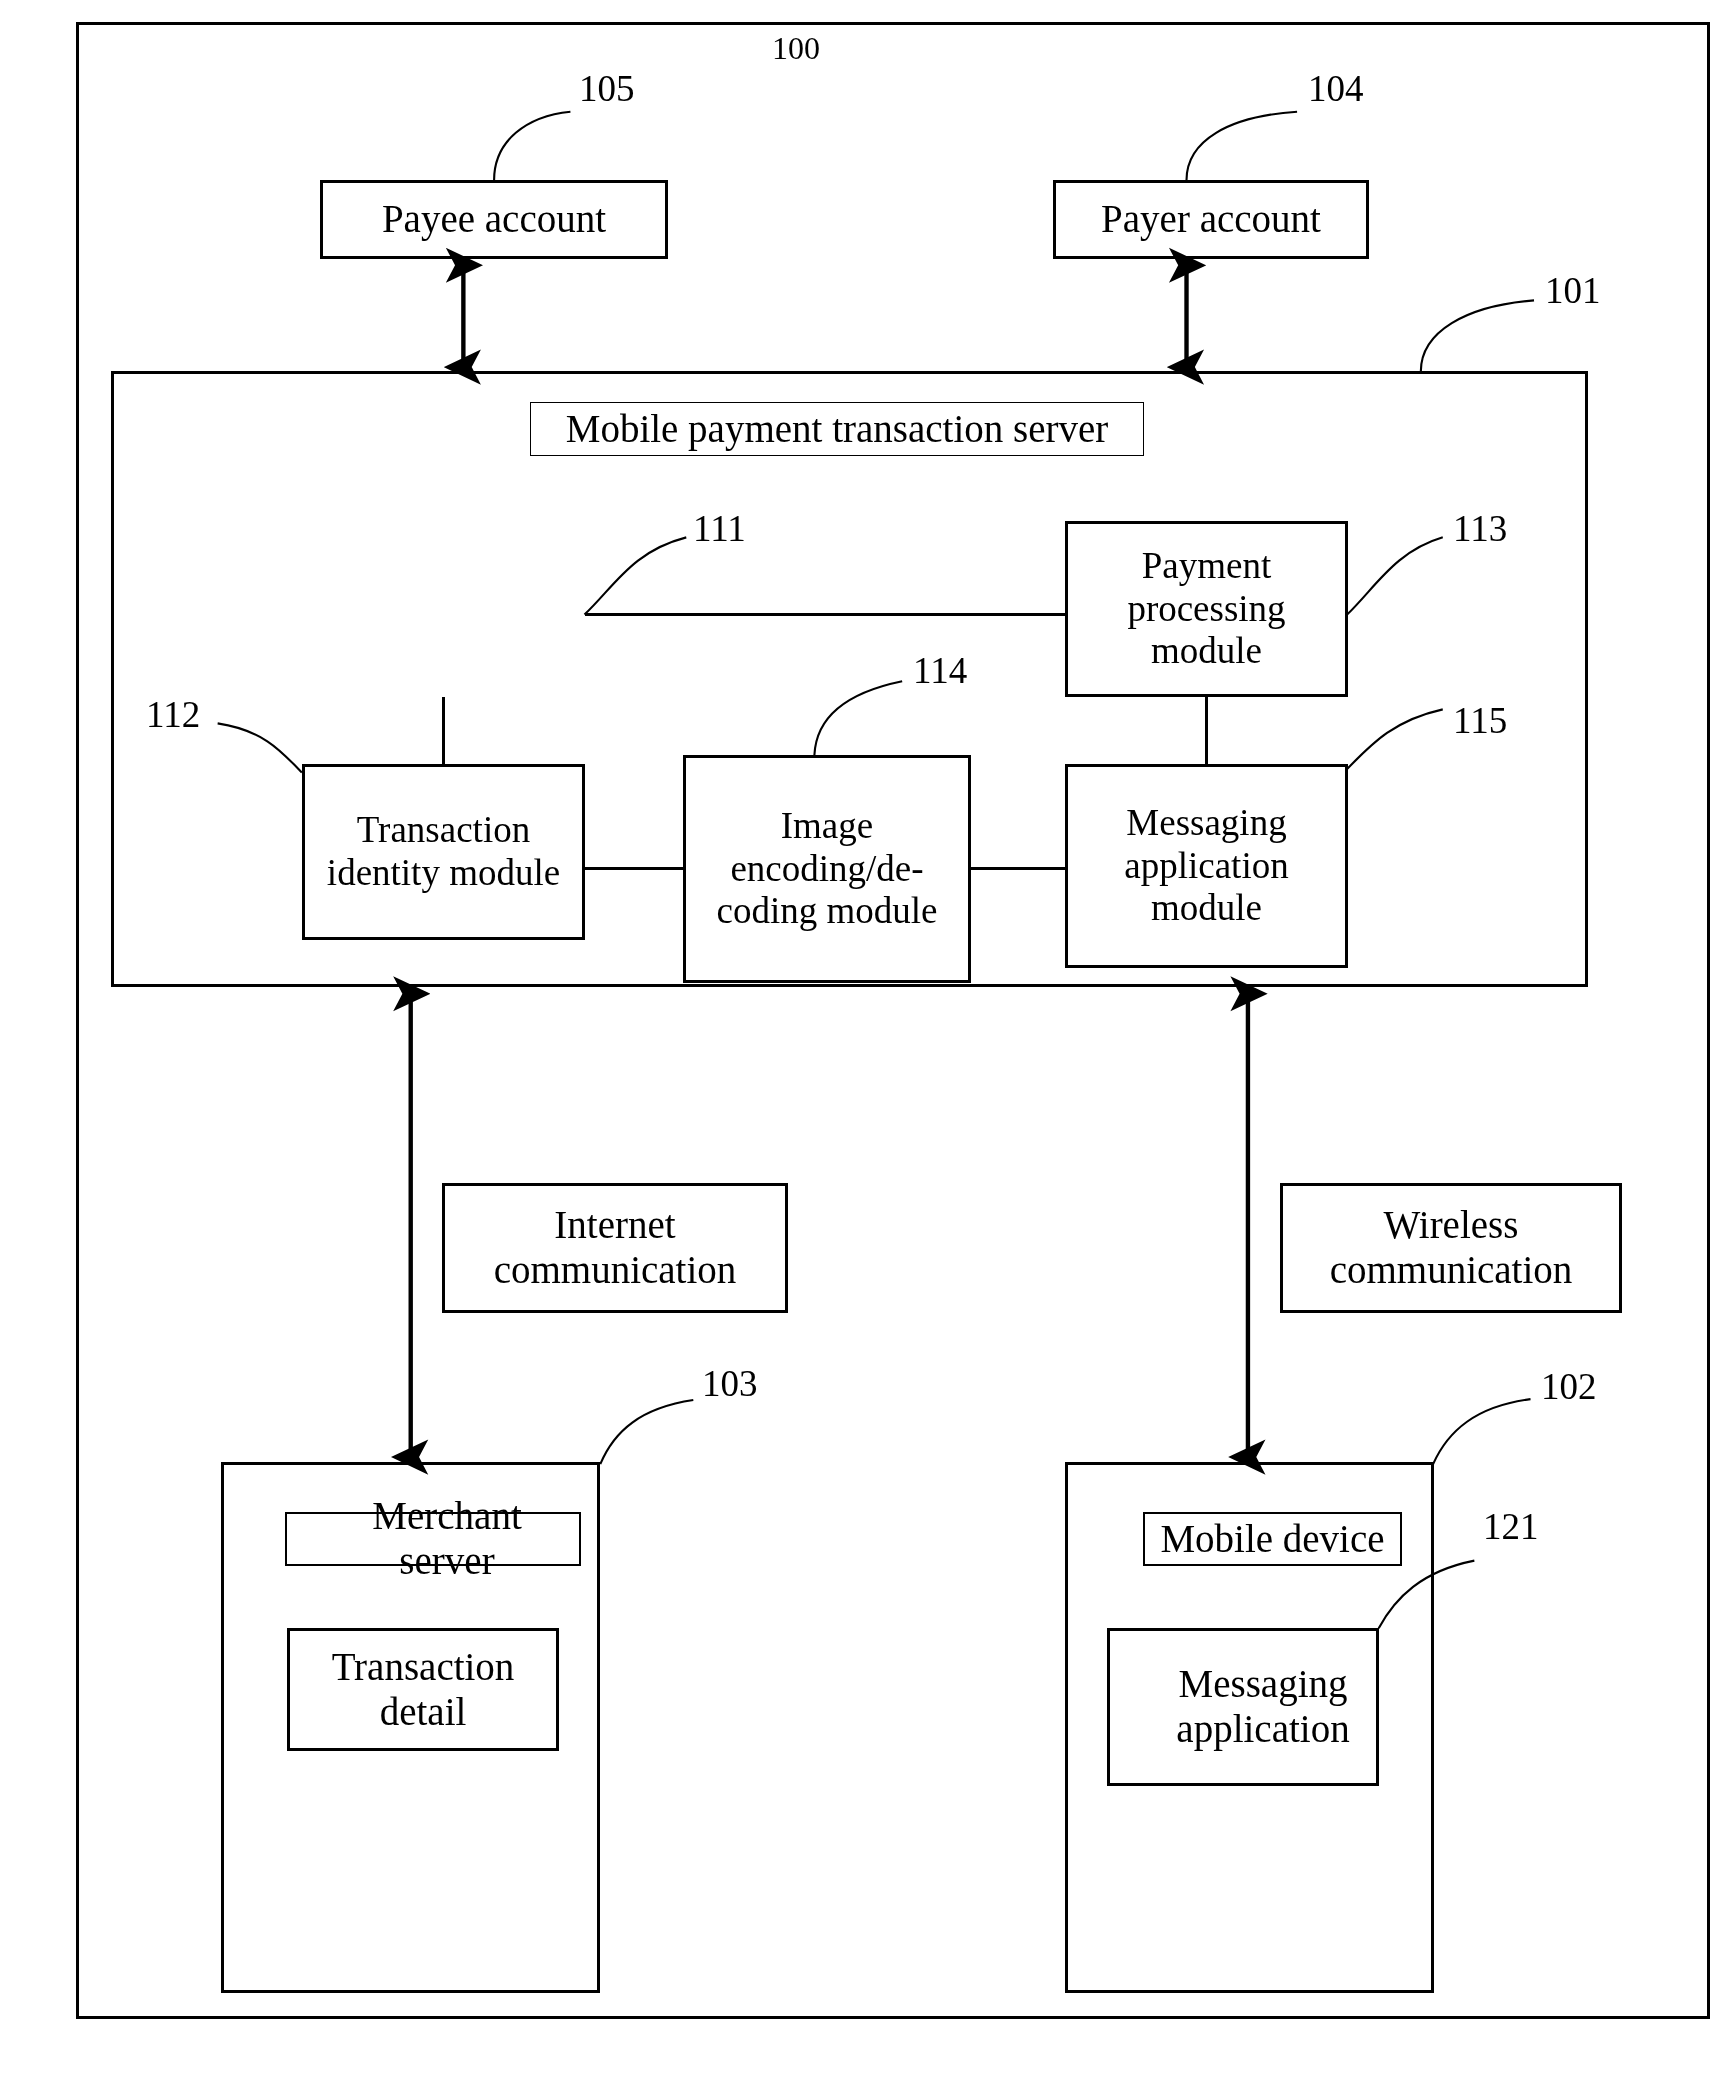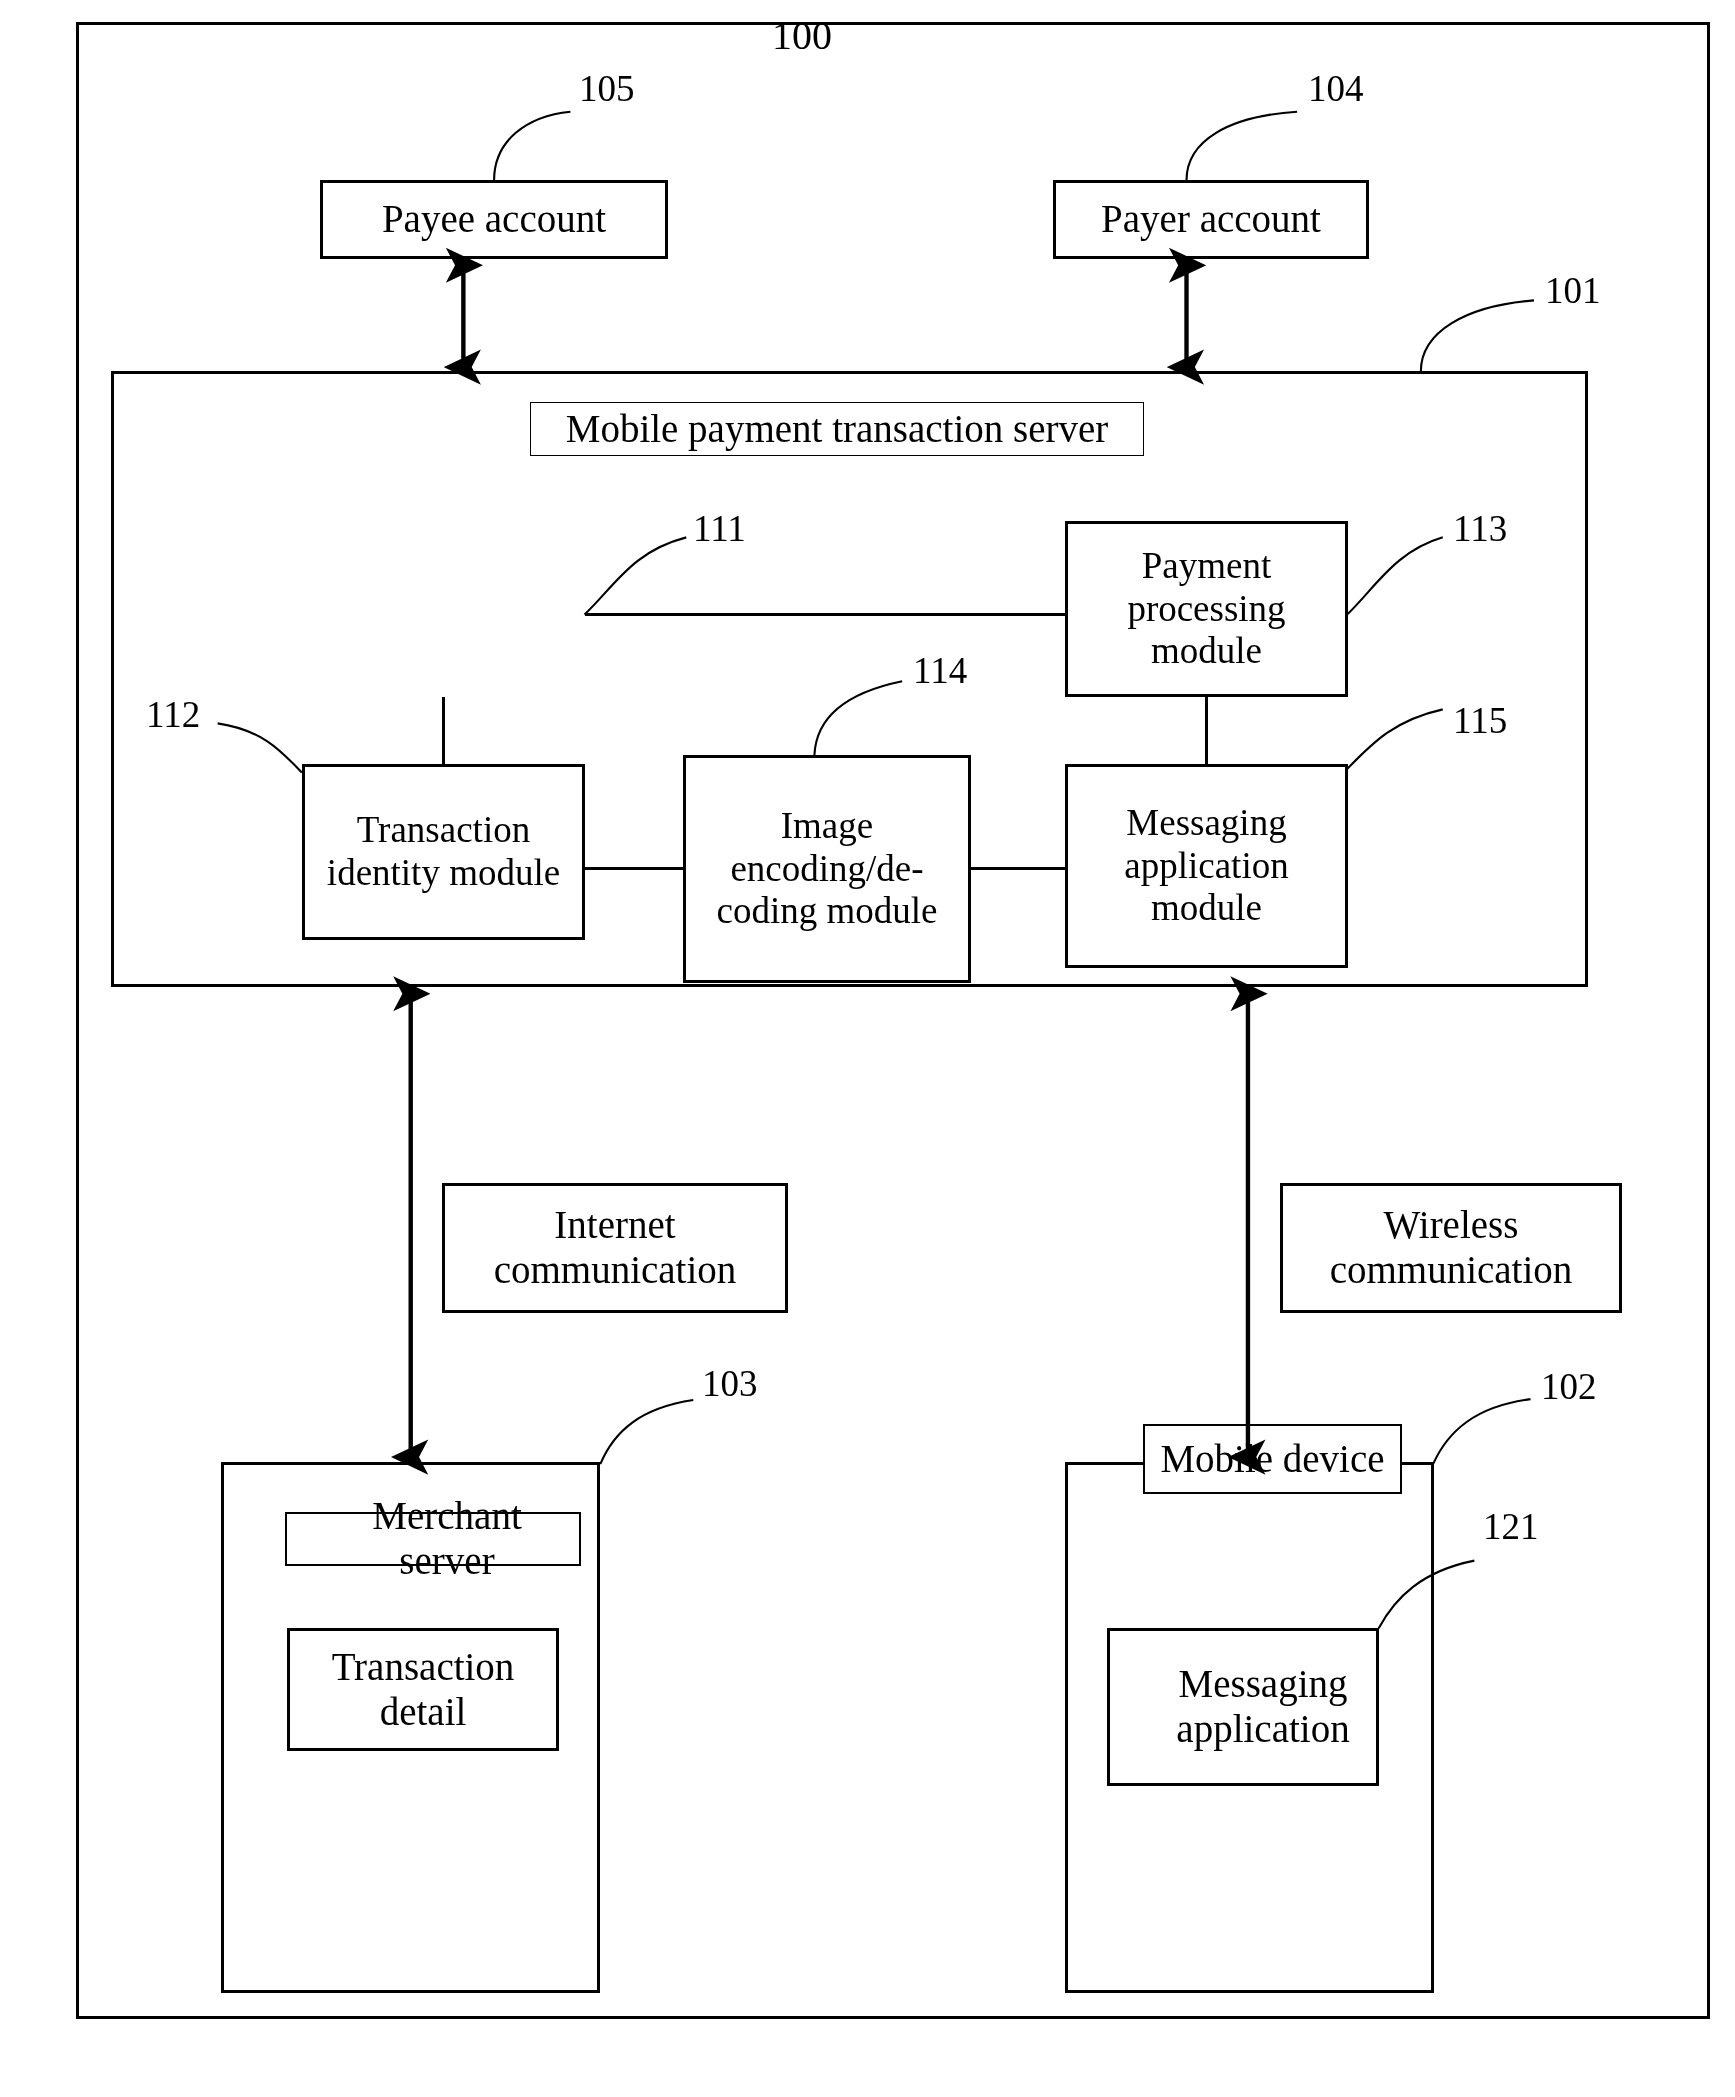--- a/index.html
+++ b/index.html
@@ -56,21 +56,21 @@
     pointer-events: none;
   }
 </style>
 </head>
 <body>
 
 <div id="fig">
 
   <div class="box frame plain" style="left:76px; top:22px; width:1634px; height:1997px; border:3.5px solid #000; background:transparent;"></div>
 
-  <div class="lbl" style="left:772px; top:16px; font-size:40px;">100</div>
+  <div class="lbl" style="left:772px; top:32px; font-size:32px;">100</div>
 
   <div class="box" style="left:320px; top:180px; width:348px; height:79px; border-width:3.5px;">
     <span class="txt" style="font-size:39px;">Payee account</span>
   </div>
   <div class="lbl" style="left:579px; top:70px;">105</div>
 
   <div class="box" style="left:1053px; top:180px; width:316px; height:79px; border-width:3.5px;">
     <span class="txt" style="font-size:39px;">Payer account</span>
   </div>
   <div class="lbl" style="left:1308px; top:70px;">104</div>
@@ -130,21 +130,21 @@
     <span class="txt" style="font-size:39px;">Merchant server</span>
   </div>
 
   <div class="box" style="left:287px; top:1628px; width:272px; height:123px; border-width:3.5px;">
     <span class="txt" style="font-size:39px;">Transaction detail</span>
   </div>
 
   <div class="box plain" style="left:1065px; top:1462px; width:369px; height:531px; border:3.5px solid #000; background:transparent;"></div>
   <div class="lbl" style="left:1541px; top:1368px;">102</div>
 
-  <div class="box thin" style="left:1143px; top:1424px; width:259px; height:70px; border-width:2.6px;">
+  <div class="box thin" style="left:1143px; top:1512px; width:259px; height:54px; border-width:2.6px;">
     <span class="txt" style="font-size:39px;">Mobile device</span>
   </div>
 
   <div class="box" style="left:1107px; top:1628px; width:272px; height:158px; border-width:3.5px;padding-left:40px;">
     <span class="txt" style="font-size:39px;">Messaging application</span>
   </div>
   <div class="lbl" style="left:1483px; top:1508px;">121</div>
 
   <svg class="ov" viewBox="0 0 1977 2390">
     <defs>

